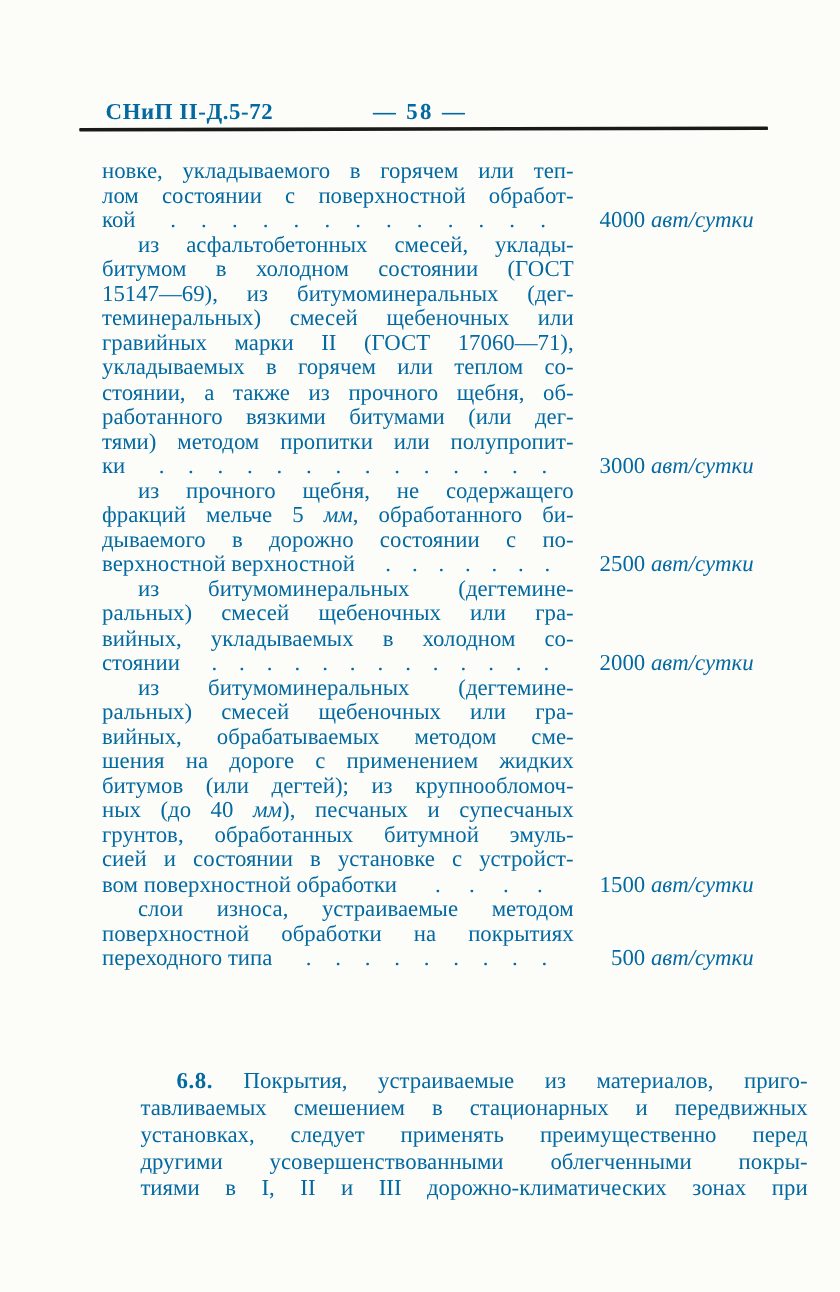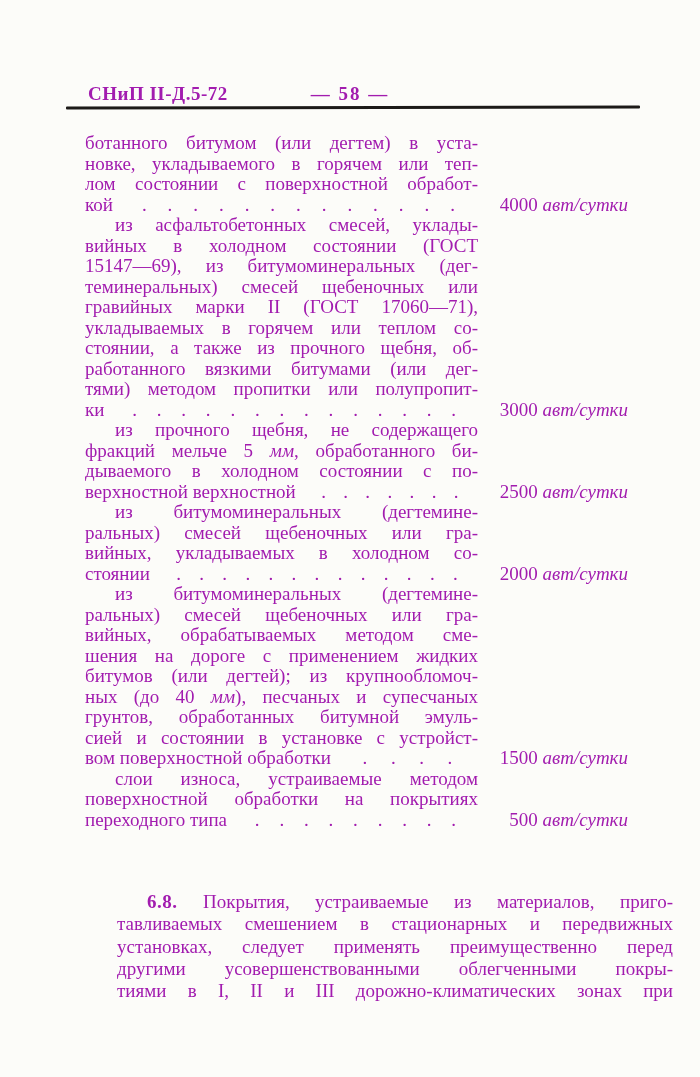--- a/index.html
+++ b/index.html
@@ -1,18 +1,18 @@
 <!DOCTYPE html>
 <html><head>
 <meta charset="utf-8">
 <style>
   html,body{margin:0;padding:0;background:#e8e8e4;}
   .page{
     position:relative;width:700px;height:1077px;margin:0 auto;
-    background:#fcfcf9;color:#a21caf;overflow:hidden;
+    background:#fcfcf9;color:#0369a1;overflow:hidden;
     font-family:"Liberation Serif","DejaVu Serif",serif;
   }
   
   .hdr{position:absolute;top:83px;left:0;width:100%;height:22px;
        font-size:19px;font-weight:bold;}
   .doc-code{position:absolute;left:88px;top:0;letter-spacing:.5px;white-space:pre;}
   .page-no{position:absolute;left:0;top:0;width:100%;text-align:center;letter-spacing:2px;}
   .rule{position:absolute;left:66px;top:106px;width:574px;height:3px;
         background:#1c1a18;transform:rotate(-.12deg);border-radius:1px;}
   
@@ -40,21 +40,20 @@
 
 <div class="page">
   <div class="hdr">
     <span class="doc-code">СНиП II-Д.5-72</span>
     <span class="page-no">— 58 —</span>
   </div>
   <div class="rule"></div>
 
   <div class="entries" id="entries">
       <div class="entry">
-        <div class="ln">ботанного битумом (или дегтем) в уста-</div>
         <div class="ln">новке, укладываемого в горячем или теп-</div>
         <div class="ln">лом состоянии с поверхностной обработ-</div>
         <div class="lastline">
           <span class="end-text">кой</span>
           <span class="leader">
             <span class="dot">.</span>
             <span class="dot">.</span>
             <span class="dot">.</span>
             <span class="dot">.</span>
             <span class="dot">.</span>
@@ -65,21 +64,21 @@
             <span class="dot">.</span>
             <span class="dot">.</span>
             <span class="dot">.</span>
             <span class="dot">.</span>
           </span>
         </div>
         <span class="value"><span class="num">4000</span> <span class="unit">авт/сутки</span></span>
       </div>
       <div class="entry">
         <div class="ln indent">из асфальтобетонных смесей, уклады-</div>
-        <div class="ln">вийных в холодном состоянии (ГОСТ</div>
+        <div class="ln">битумом в холодном состоянии (ГОСТ</div>
         <div class="ln">15147—69), из битумоминеральных (дег-</div>
         <div class="ln">теминеральных) смесей щебеночных или</div>
         <div class="ln">гравийных марки II (ГОСТ 17060—71),</div>
         <div class="ln">укладываемых в горячем или теплом со-</div>
         <div class="ln">стоянии, а также из прочного щебня, об-</div>
         <div class="ln">работанного вязкими битумами (или дег-</div>
         <div class="ln">тями) методом пропитки или полупропит-</div>
         <div class="lastline">
           <span class="end-text">ки</span>
           <span class="leader">
@@ -97,21 +96,21 @@
             <span class="dot">.</span>
             <span class="dot">.</span>
             <span class="dot">.</span>
           </span>
         </div>
         <span class="value"><span class="num">3000</span> <span class="unit">авт/сутки</span></span>
       </div>
       <div class="entry">
         <div class="ln indent">из прочного щебня, не содержащего</div>
         <div class="ln">фракций мельче 5 <i>мм</i>, обработанного би-</div>
-        <div class="ln">дываемого в холодном состоянии с по-</div>
+        <div class="ln">дываемого в дорожно состоянии с по-</div>
         <div class="lastline">
           <span class="end-text">верхностной верхностной</span>
           <span class="leader">
             <span class="dot">.</span>
             <span class="dot">.</span>
             <span class="dot">.</span>
             <span class="dot">.</span>
             <span class="dot">.</span>
             <span class="dot">.</span>
             <span class="dot">.</span>

